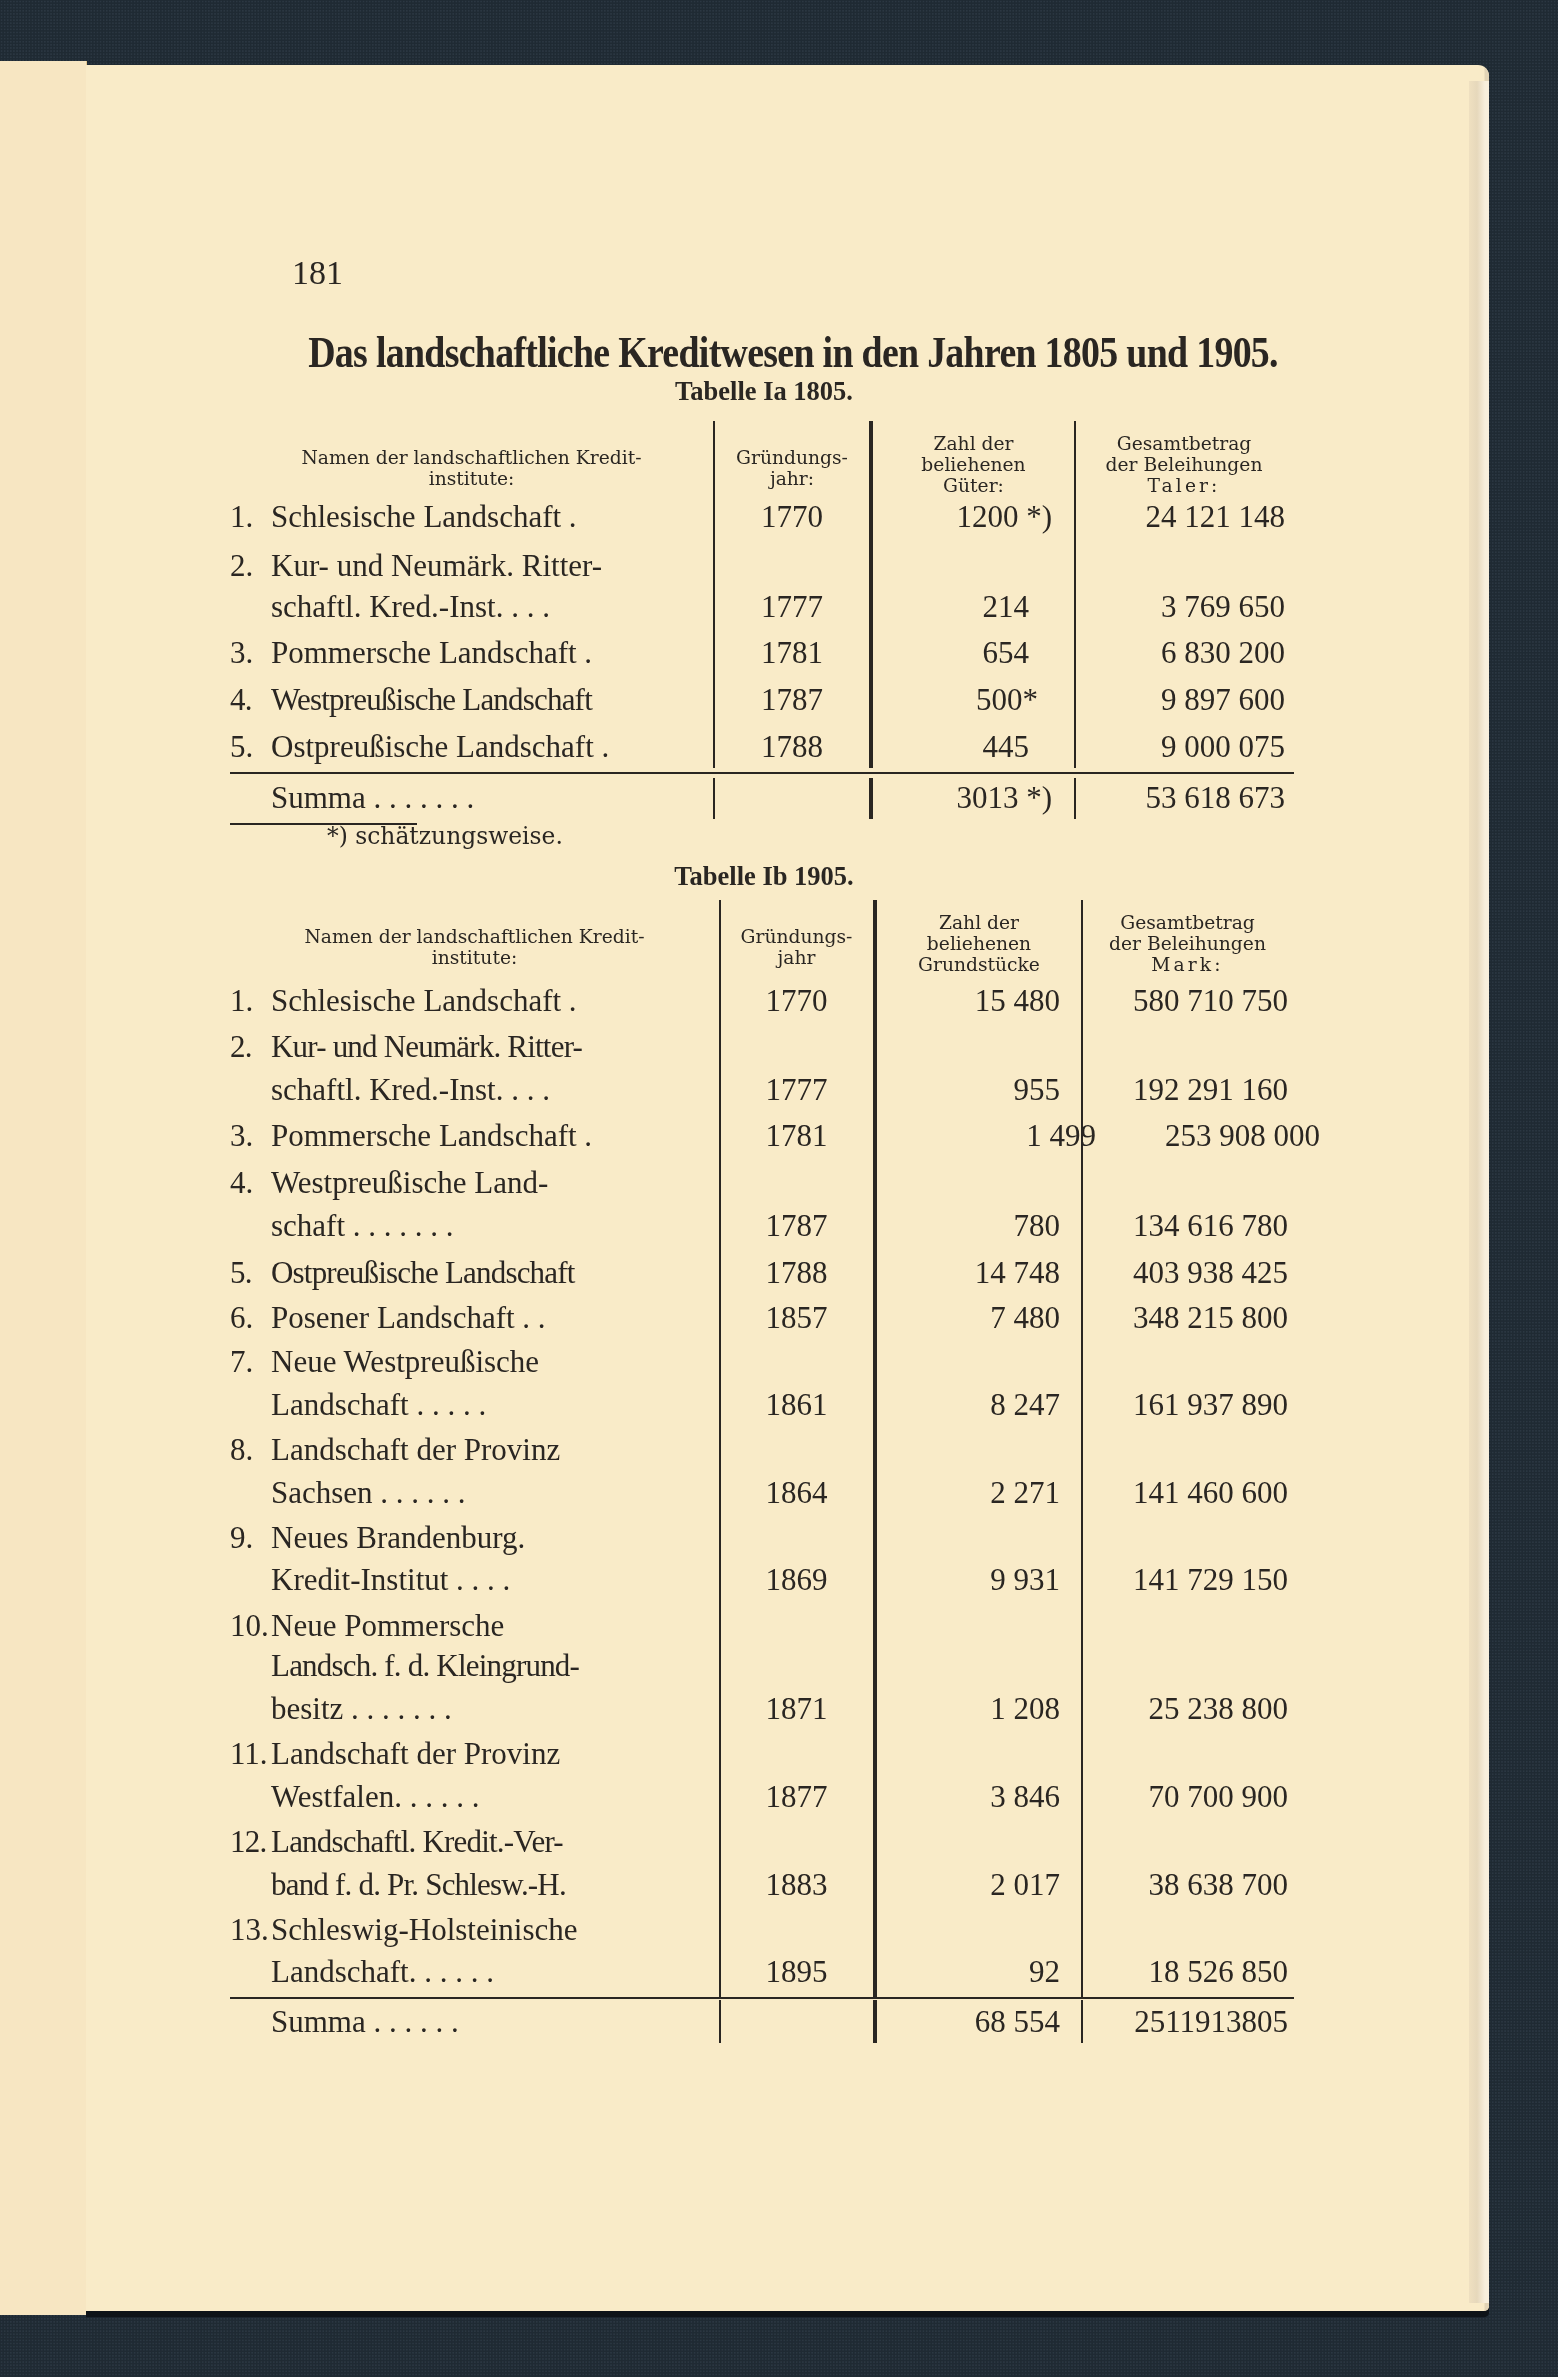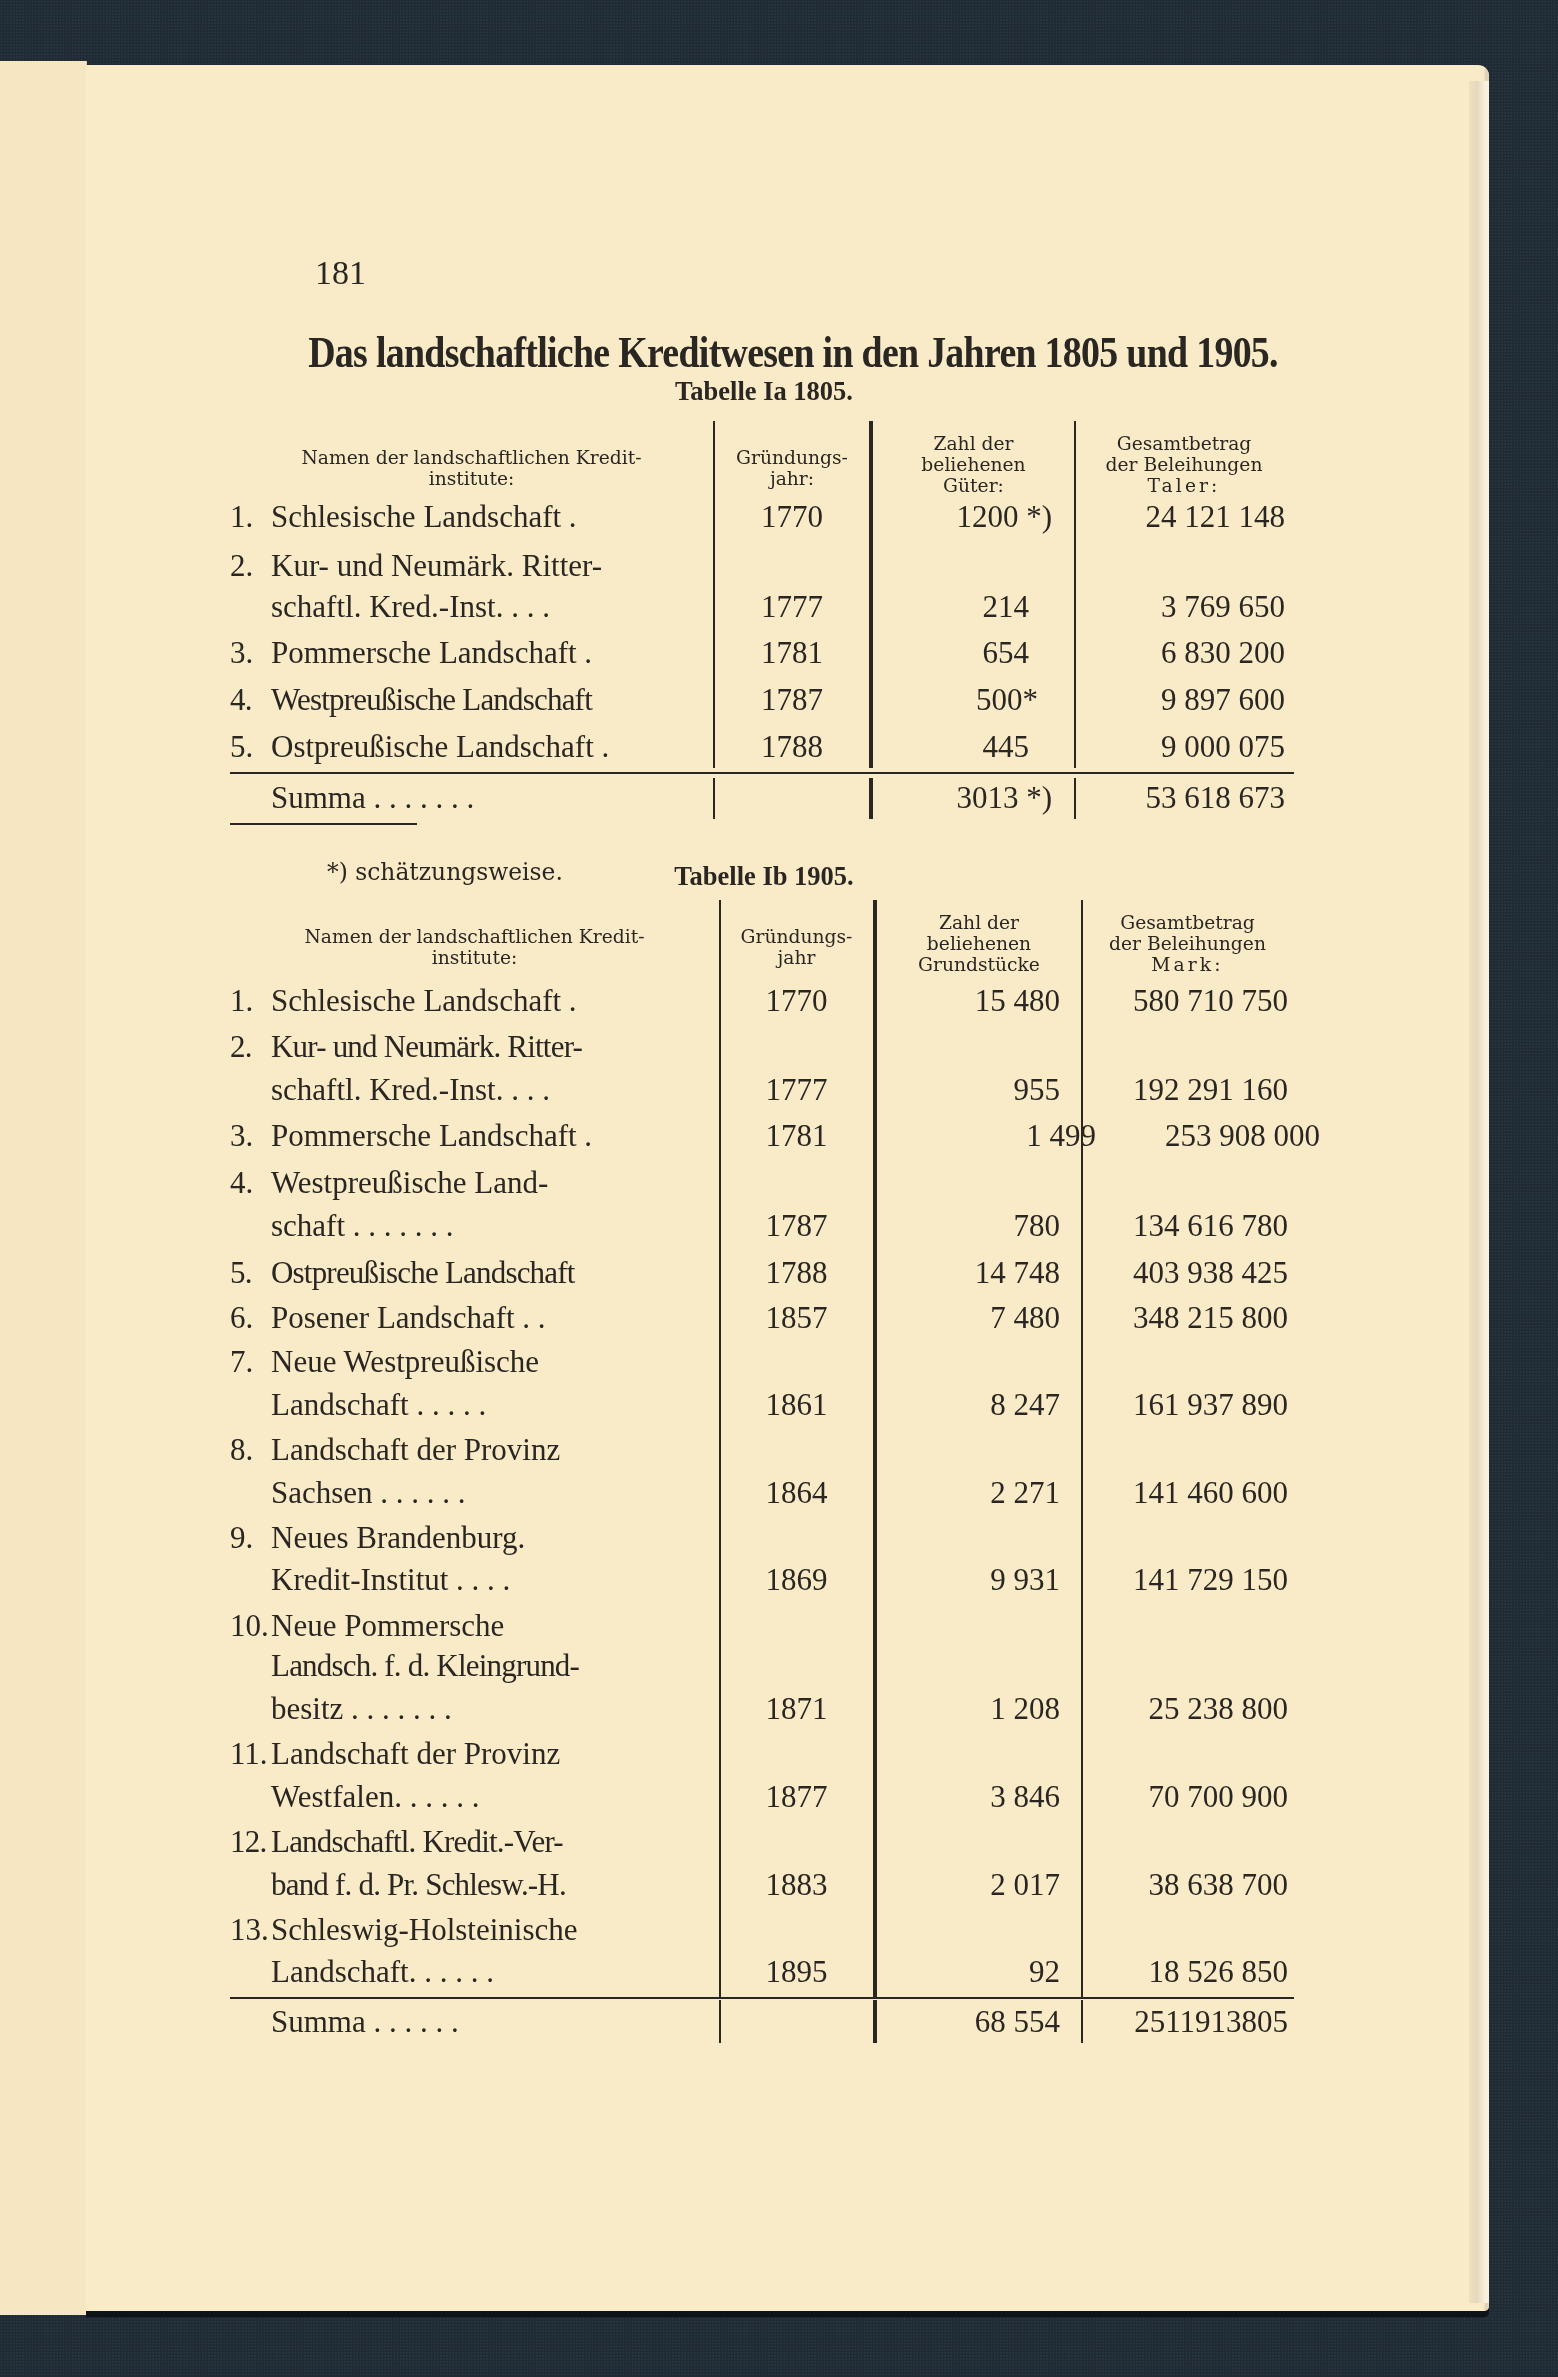--- a/index.html
+++ b/index.html
@@ -26,21 +26,21 @@
     position:absolute; right:0; top:15.6px; width:20px; bottom:7.8px;
     background:linear-gradient(to right,#efe0c0,#e6d8bb 40%,#f8efdc 80%);
   }
   .abs { position:absolute; }
   .running-head {
     left:292px; top:253px; width:990px; height:39px;
     font-size:21px; letter-spacing:0.8px; text-transform:uppercase;
     display:flex; justify-content:space-between; align-items:flex-end;
     font-family:"Liberation Serif", serif;
   }
-  .running-head .pg { font-size:34px; letter-spacing:0;margin-left:23px; }
+  .running-head .pg { font-size:34px; letter-spacing:0; }
   .main-title {
     left:234px; top:327px; width:1060px; text-align:center;
     font-family:"Liberation Serif", serif; font-weight:bold;
     font-size:44px; letter-spacing:-0.8px; transform:scaleX(0.86); transform-origin:center;
     white-space:nowrap;
   }
   .table-caption {
     left:234px; width:1060px; text-align:center;
     font-family:"Liberation Serif", serif; font-weight:bold; font-size:26.5px;
   }
@@ -142,21 +142,21 @@
     <div class="amt" style="left:845px;width:210px;">9 000 075</div>
   </div>
 
   <div class="row" style="top:355px;">
     <div class="name"><span class="indent">Summa . . . . . . .</span></div>
     <div class="cnt" style="left:643px;width:179px;">3013 *)</div>
     <div class="amt" style="left:845px;width:210px;">53 618 673</div>
   </div>
 </div>
 
-<div class="abs footnote" style="left:327px;top:822px;margin-top:36px;">*) schätzungsweise.</div>
+<div class="abs footnote" style="left:327px;top:822px;">*) schätzungsweise.</div>
 
 <div class="abs table-caption" style="top:861px;">Tabelle Ib 1905.</div>
 
 <div class="tbl" style="top:900px;height:1153px;">
   <div class="vline" style="left:489px;top:0;height:1099px;"></div>
   <div class="vline thick" style="left:643px;top:0;height:1099px;"></div>
   <div class="vline" style="left:851px;top:0;height:1099px;"></div>
   <div class="hline" style="left:0;top:1097px;width:1064px;"></div>
   <div class="vline" style="left:489px;top:1100px;height:43px;"></div>
   <div class="vline thick" style="left:643px;top:1100px;height:43px;"></div>

